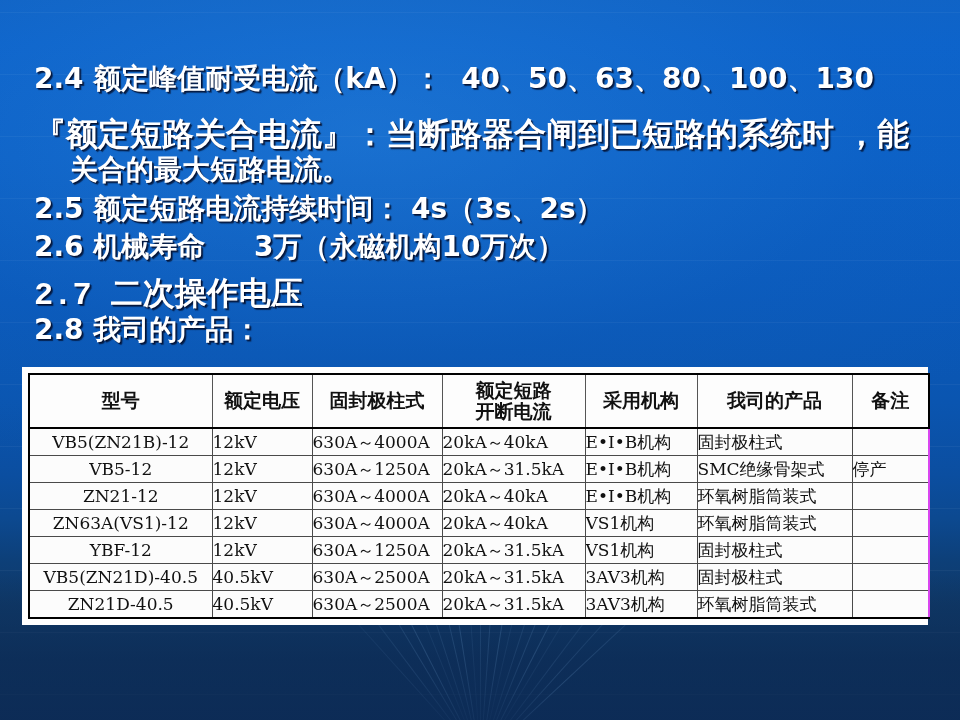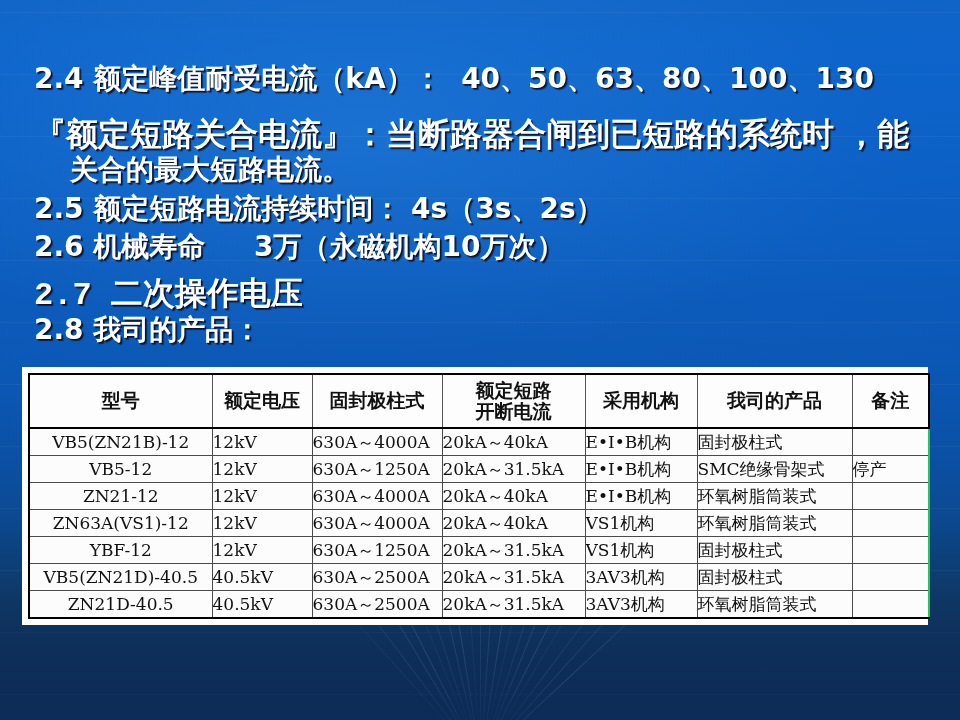--- a/index.html
+++ b/index.html
@@ -143,21 +143,21 @@
 
   table.spec tbody td {
     height: 26px;
     font-size: 17px;
     vertical-align: middle;
     line-height: 1;
     white-space: nowrap;
     overflow: hidden;
   }
   table.spec tbody tr td:first-child { border-left: 2px solid #000; }
-  table.spec tbody tr td:last-child  { border-right: 2px solid #22c55e; }
+  table.spec tbody tr td:last-child  { border-right: 2px solid #d946ef; }
   table.spec tbody tr:last-child td  { border-bottom: 2px solid #000; }
 
   td.c-model  { text-align: center; padding: 0 4px; }
   td.c-num    { text-align: left; padding: 0 4px; }
   td.c-left   { text-align: left;   padding: 0 6px; }
 
   
   col.w-model { width: 183px; }
   col.w-volt  { width: 100px; }
   col.w-curr  { width: 130px; }

